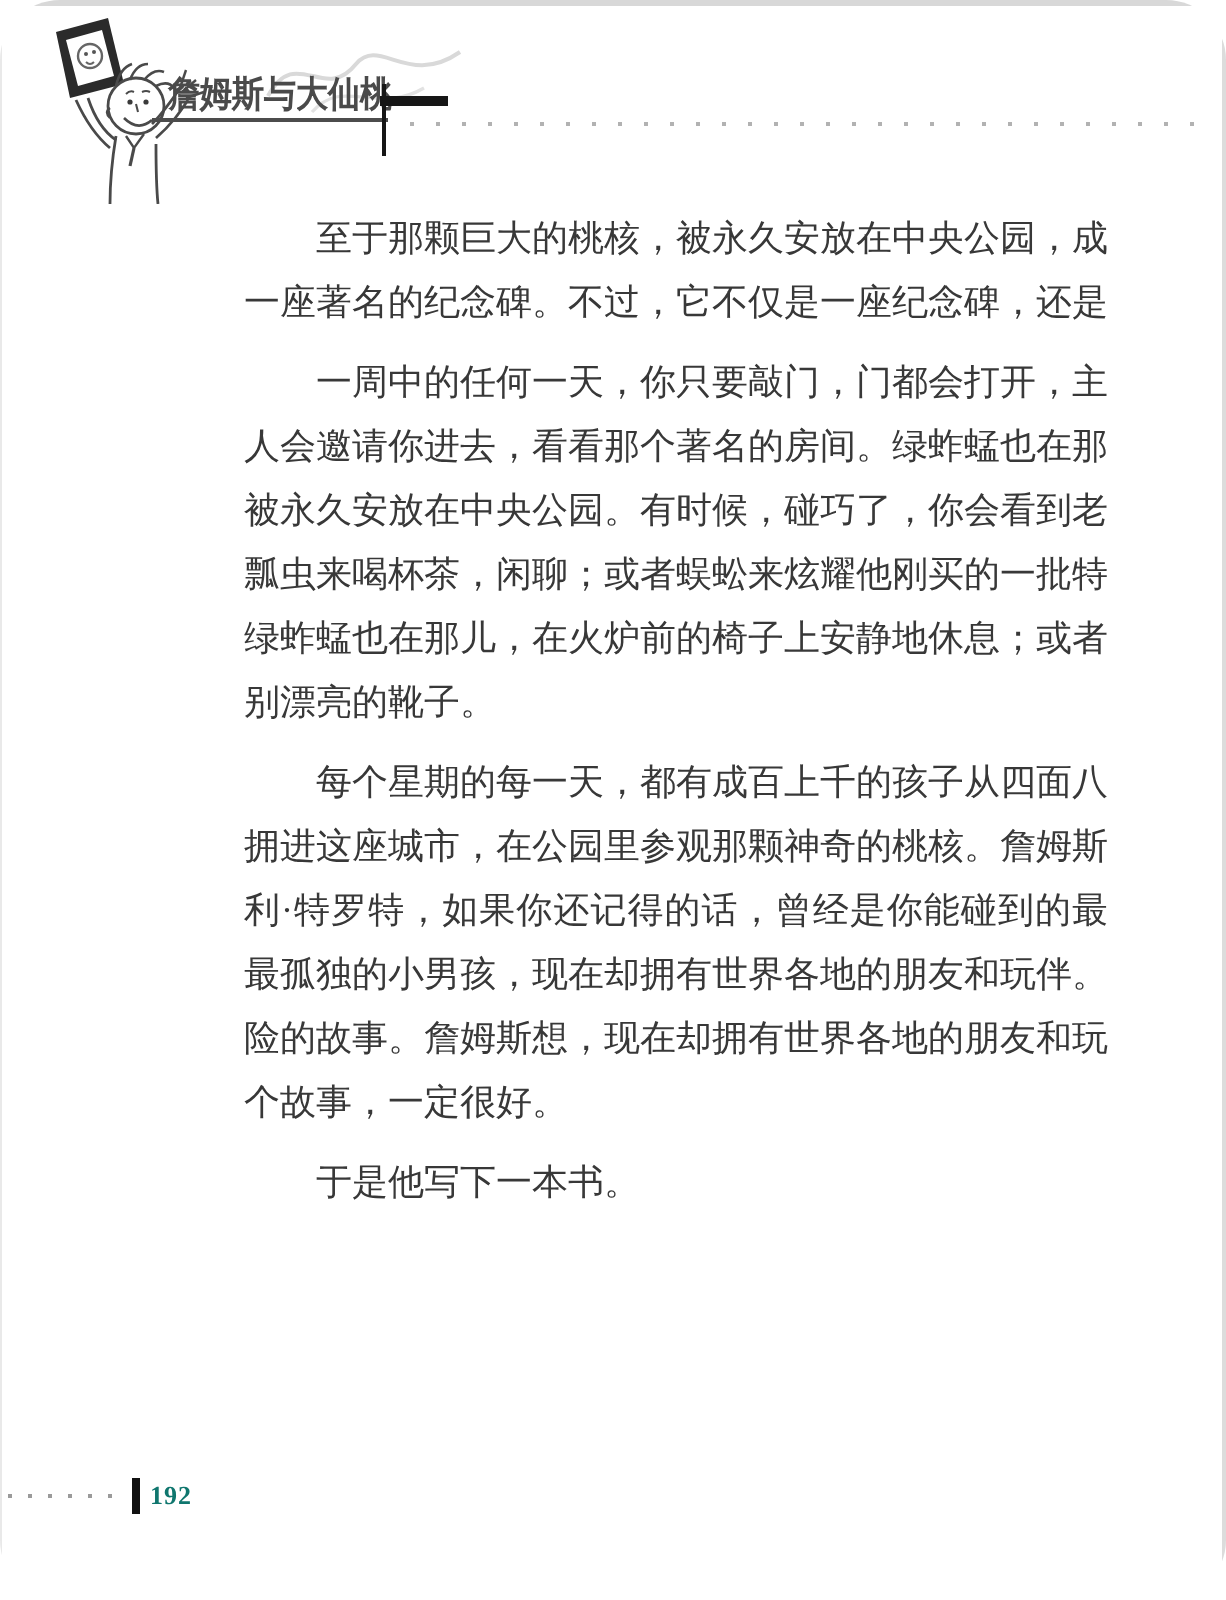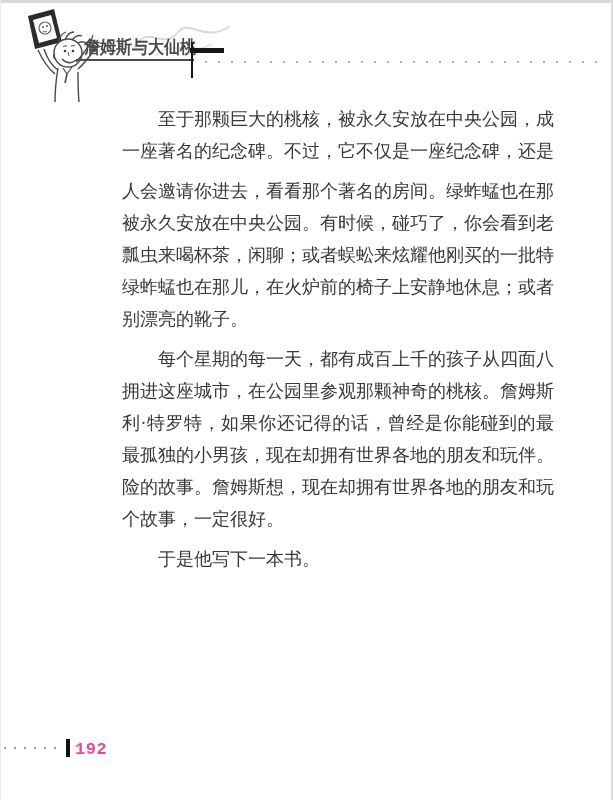--- a/index.html
+++ b/index.html
@@ -1,19 +1,20 @@
 <!DOCTYPE html>
 <html><head>
 <meta charset="utf-8">
 <style>
   html,body { margin:0; padding:0; background:#ffffff; }
   .page {
     position:relative; width:613px; height:800px; background:#ffffff;
     overflow:hidden; font-family:"Liberation Serif","DejaVu Serif",serif;
     box-sizing:border-box;
+    border-radius:30px;
   }
   .edge-top   { position:absolute; left:0; top:0; width:613px; height:3px; background:#d8d8d8; }
   .edge-right { position:absolute; right:0; top:0; width:2px; height:800px; background:#dcdcdc; }
   .edge-left  { position:absolute; left:0; top:0; width:1px; height:800px; background:#e9e9e9; }
 
   
   .illustration { position:absolute; left:16px; top:6px; }
   .flourish { position:absolute; left:128px; top:16px; }
   .book-title {
     position:absolute; left:84px; top:36px; width:130px;
@@ -39,22 +40,22 @@
   .line.final { text-align-last:left; }
 
   
   .footer-dots {
     position:absolute; left:4px; top:747px; width:58px; height:2px;
     background:repeating-linear-gradient(to right,#9a9a9a 0 2px,transparent 2px 10px);
   }
   .page-number-bar { position:absolute; left:66px; top:739px; width:4px; height:18px; background:#111111; }
   .page-number {
     position:absolute; left:75px; top:740px;
-    font-family:Liberation Mono, monospace;
-    font-size:17px; font-weight:bold; color:#ec4899; letter-spacing:0.5px;
+    font-family:Liberation Serif, serif;
+    font-size:13px; font-weight:bold; color:#0f766e; letter-spacing:0.5px;
   }
 </style>
 </head>
 <body>
 
 <div class="page">
 
   <div class="edge-top"></div>
   <div class="edge-right"></div>
   <div class="edge-left"></div>
@@ -110,20 +111,21 @@
   <div class="title-end-bar"></div>
   <div class="title-end-tick"></div>
   <div class="header-dots"></div>
 
   <div class="body-text">
     <div class="para">
       <div class="line first">至于那颗巨大的桃核，被永久安放在中央公园，成了</div>
       <div class="line">一座著名的纪念碑。不过，它不仅是一座纪念碑，还是一座</div>
     </div>
     <div class="para">
+      <div class="line first">一周中的任何一天，你只要敲门，门都会打开，主</div>
       <div class="line">人会邀请你进去，看看那个著名的房间。绿蚱蜢也在那儿</div>
       <div class="line">被永久安放在中央公园。有时候，碰巧了，你会看到老</div>
       <div class="line">瓢虫来喝杯茶，闲聊；或者蜈蚣来炫耀他刚买的一批特</div>
       <div class="line">绿蚱蜢也在那儿，在火炉前的椅子上安静地休息；或者</div>
       <div class="line final">别漂亮的靴子。</div>
     </div>
     <div class="para">
       <div class="line first">每个星期的每一天，都有成百上千的孩子从四面八方</div>
       <div class="line">拥进这座城市，在公园里参观那颗神奇的桃核。詹姆斯·亨</div>
       <div class="line">利·特罗特，如果你还记得的话，曾经是你能碰到的最悲伤、</div>

